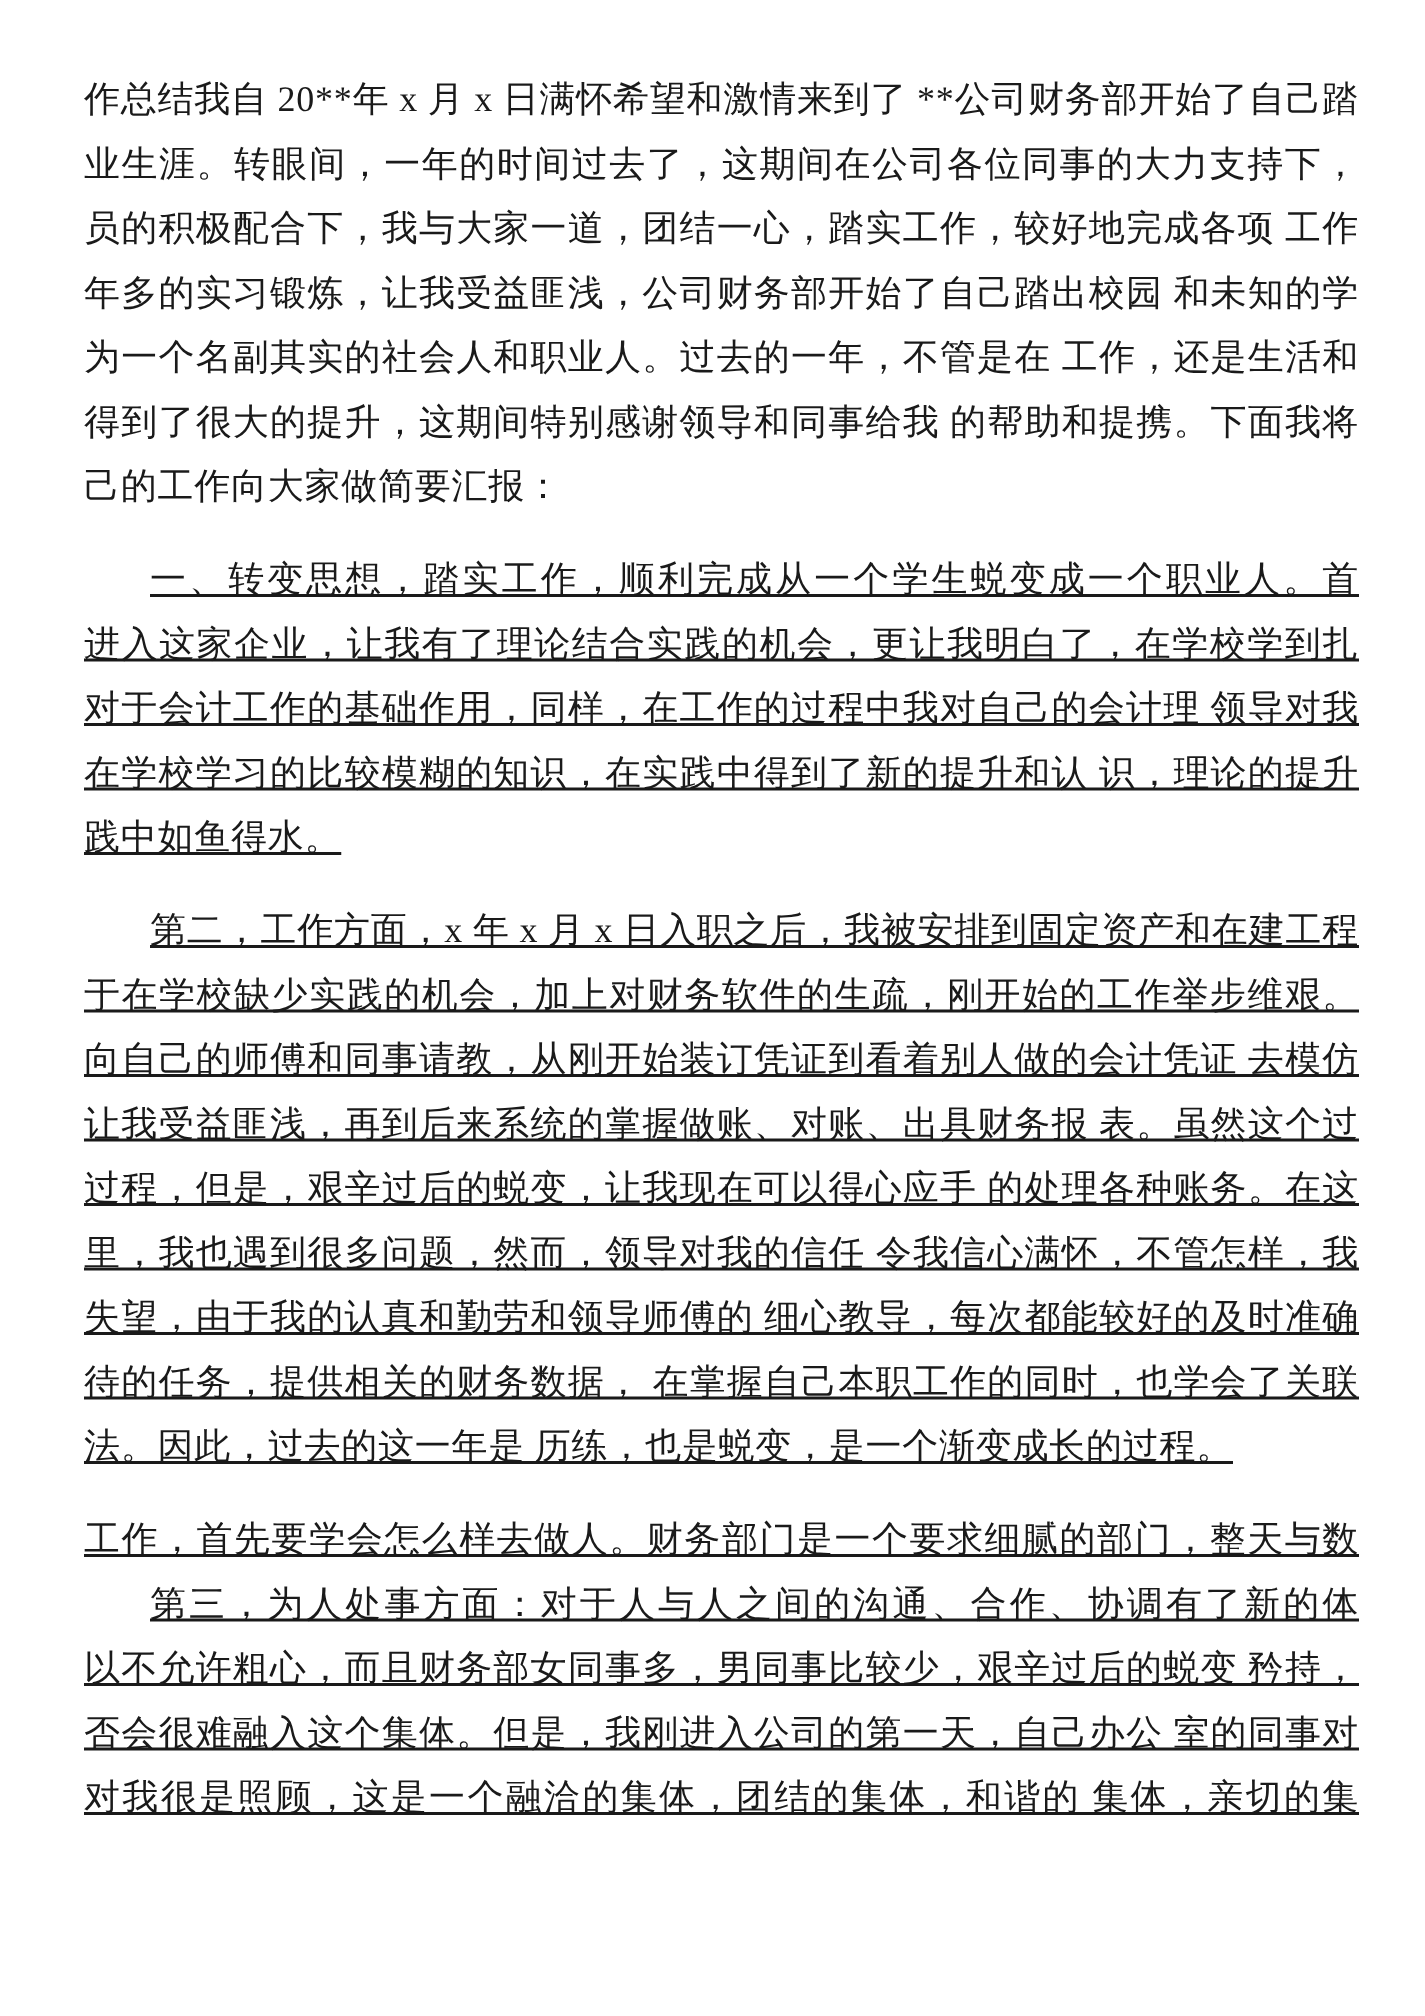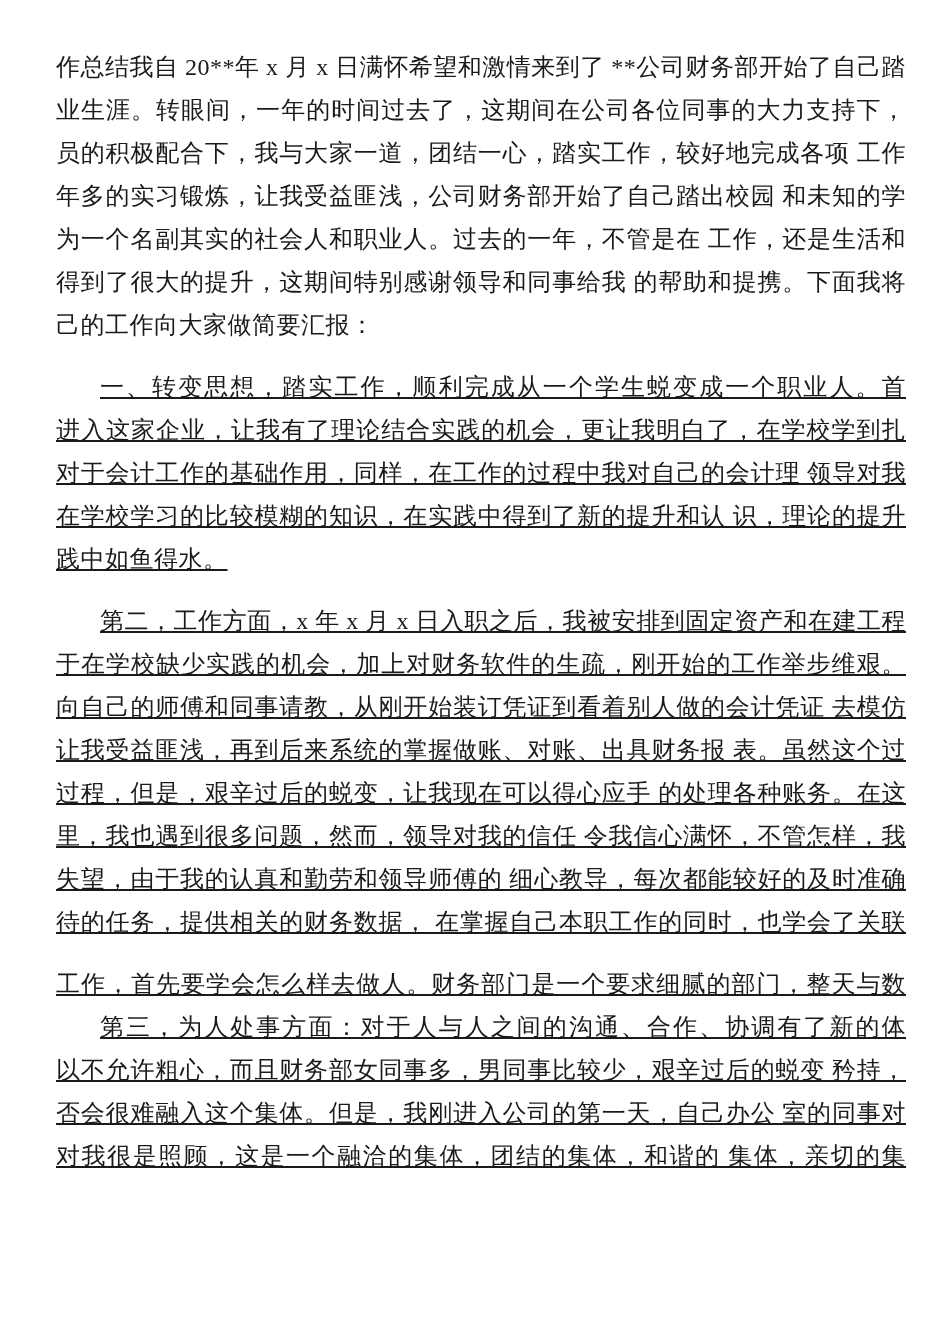--- a/index.html
+++ b/index.html
@@ -66,20 +66,21 @@
     </div>
     <div class="paragraph">
       <div class="text-line indent">第二，工作方面，x 年 x 月 x 日入职之后，我被安排到固定资产和在建工程岗位 上，由</div>
       <div class="text-line">于在学校缺少实践的机会，加上对财务软件的生疏，刚开始的工作举步维艰。 但是，我虚心</div>
       <div class="text-line">向自己的师傅和同事请教，从刚开始装订凭证到看着别人做的会计凭证 去模仿做账，到后来</div>
       <div class="text-line">让我受益匪浅，再到后来系统的掌握做账、对账、出具财务报 表。虽然这个过程是个艰辛的</div>
       <div class="text-line">过程，但是，艰辛过后的蜕变，让我现在可以得心应手 的处理各种账务。在这一年多的时间</div>
       <div class="text-line">里，我也遇到很多问题，然而，领导对我的信任 令我信心满怀，不管怎样，我都不能让领导</div>
       <div class="text-line">失望，由于我的认真和勤劳和领导师傅的 细心教导，每次都能较好的及时准确的完成领导交</div>
       <div class="text-line">待的任务，提供相关的财务数据，  在掌握自己本职工作的同时，也学会了关联业务的处理方</div>
+      <div class="text-line para-end">法。因此，过去的这一年是 历练，也是蜕变，是一个渐变成长的过程。</div>
     </div>
     <div class="paragraph">
       <div class="text-line">工作，首先要学会怎么样去做人。财务部门是一个要求细腻的部门，整天与数字 打交道，所</div>
       <div class="text-line indent">第三，为人处事方面：对于人与人之间的沟通、合作、协调有了新的体会，要想 做好</div>
       <div class="text-line">以不允许粗心，而且财务部女同事多，男同事比较少，艰辛过后的蜕变 矜持，让我觉得是</div>
       <div class="text-line">否会很难融入这个集体。但是，我刚进入公司的第一天，自己办公 室的同事对我就很热情，</div>
       <div class="text-line">对我很是照顾，这是一个融洽的集体，团结的集体，和谐的 集体，亲切的集体。我很感动，</div>
     </div>
   </div>
 

